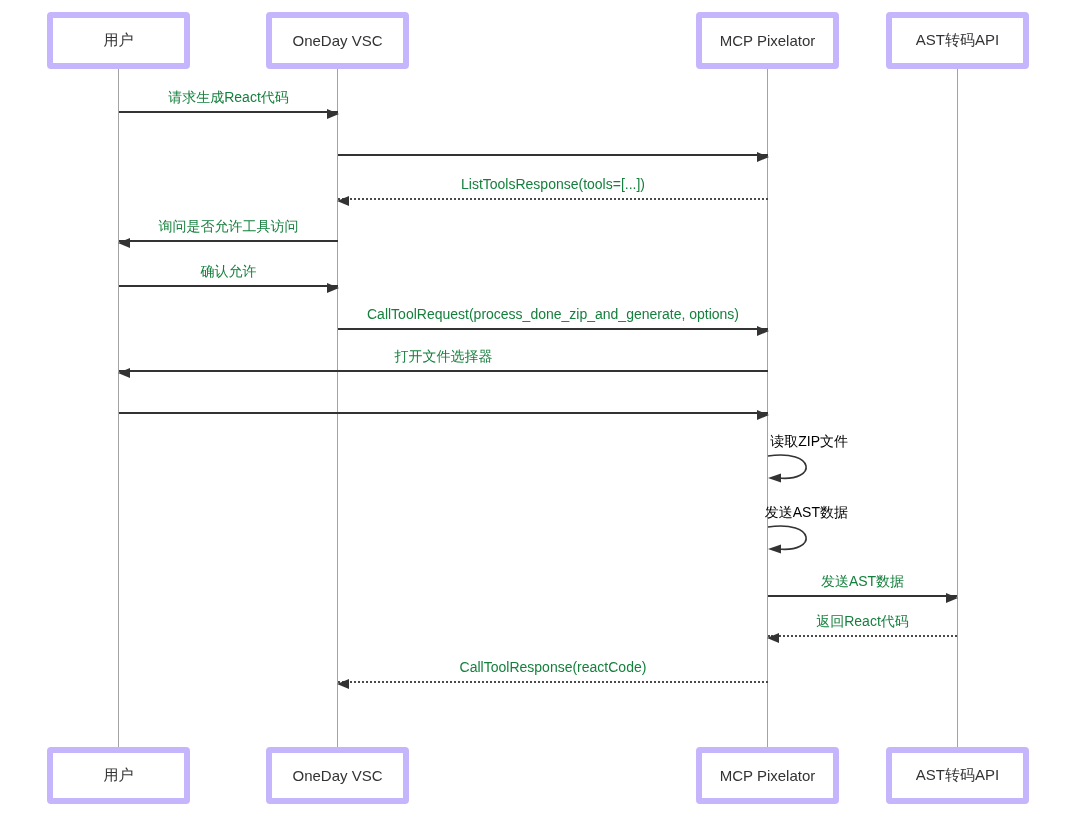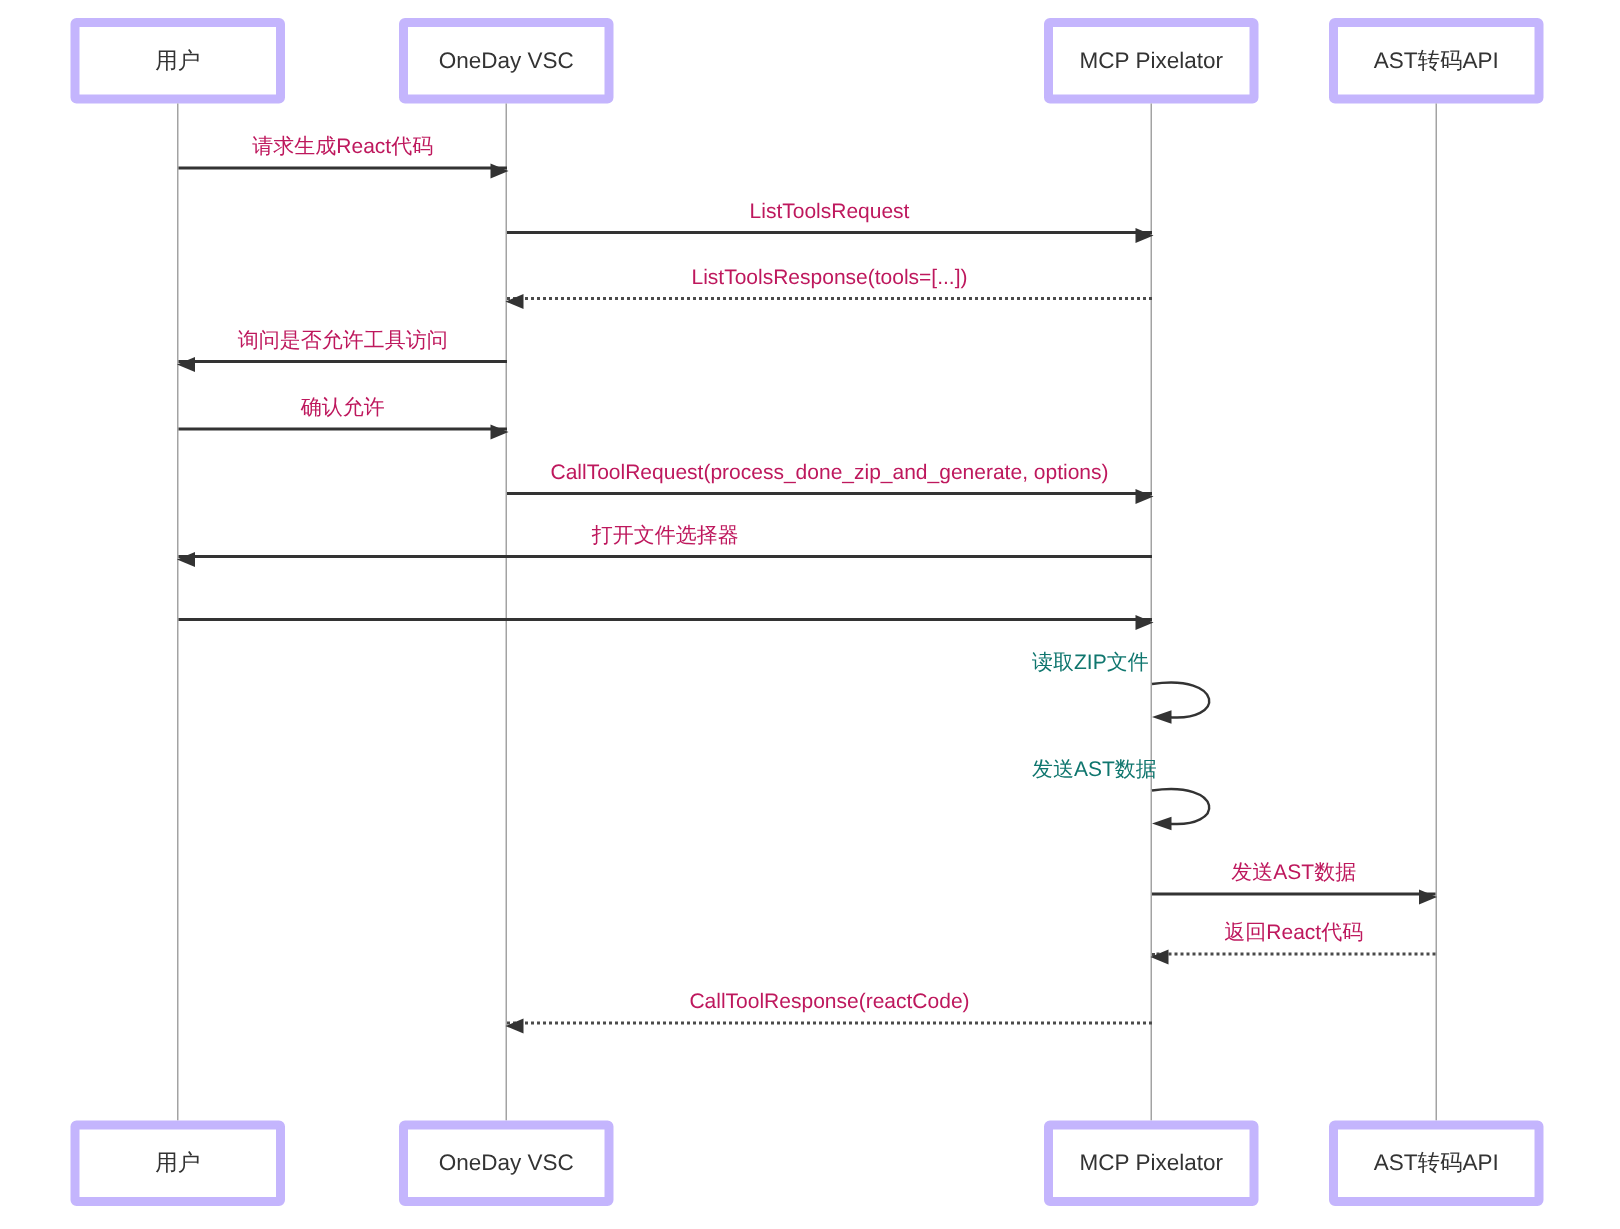--- a/index.html
+++ b/index.html
@@ -12,37 +12,37 @@
     background:#ffffff;border:6px solid #c4b5fd;border-radius:4px;
     display:flex;align-items:center;justify-content:center;
     font-size:15px;color:#333333;white-space:nowrap;
   }
   .lifeline{
     position:absolute;width:1px;background:#a3a3a3;top:69px;height:678px;
   }
   .msg{position:absolute;height:30px;}
   .msg .label{
     position:absolute;left:0;right:0;bottom:9px;text-align:center;
-    font-size:14px;line-height:1;color:#be185d;white-space:nowrap;
+    font-size:14px;line-height:1;color:#15803d;white-space:nowrap;
   }
   .msg .line{position:absolute;left:0;right:0;bottom:0;height:0;border-top:2px solid #333333;}
   .msg.dotted .line{border-top:2px dotted #4a4a4a;}
   .msg.right .line::after{
     content:"";position:absolute;right:-1px;top:-4px;width:0;height:0;
     border-style:solid;border-width:5px 0 5px 12px;
     border-color:transparent transparent transparent #333333;
   }
   .msg.left .line::before{
     content:"";position:absolute;left:-1px;top:-4px;width:0;height:0;
     border-style:solid;border-width:5px 12px 5px 0;
     border-color:transparent #333333 transparent transparent;
   }
   .selflabel{
-    position:absolute;width:160px;text-align:left;font-size:14px;line-height:1;
-    color:#0f766e;white-space:nowrap;
+    position:absolute;width:160px;text-align:right;font-size:14px;line-height:1;
+    color:#000000;white-space:nowrap;
   }
   .selfloop{position:absolute;}
 </style>
 </head>
 <body>
 
 <div id="canvas">
 
   <div class="pbox" style="left:47px;top:12px">用户</div>
   <div class="pbox" style="left:266px;top:12px">OneDay VSC</div>
@@ -53,21 +53,20 @@
   <div class="lifeline" style="left:337px"></div>
   <div class="lifeline" style="left:767px"></div>
   <div class="lifeline" style="left:957px"></div>
 
   <div class="msg right" style="left:119px;width:219px;top:83px">
     <span class="label">请求生成React代码</span>
       <div class="line"></div>
   </div>
 
   <div class="msg right" style="left:338px;width:430px;top:126px">
-    <span class="label">ListToolsRequest</span>
       <div class="line"></div>
   </div>
 
   <div class="msg left dotted" style="left:338px;width:430px;top:170px">
     <span class="label">ListToolsResponse(tools=[...])</span>
       <div class="line"></div>
   </div>
 
   <div class="msg left" style="left:119px;width:219px;top:212px">
     <span class="label">询问是否允许工具访问</span>

